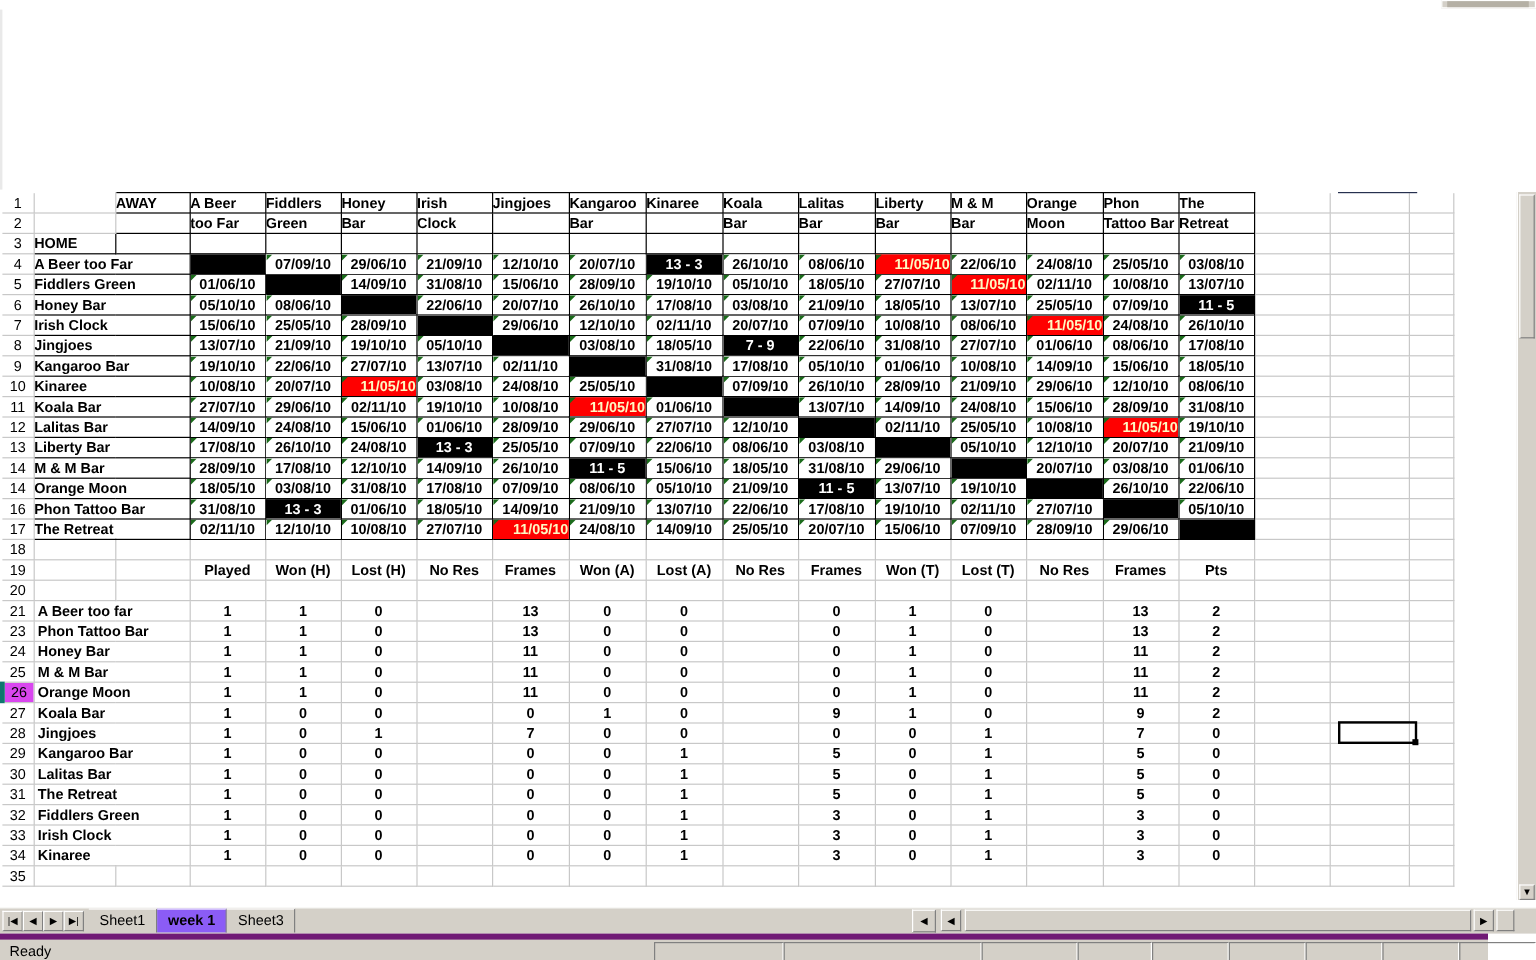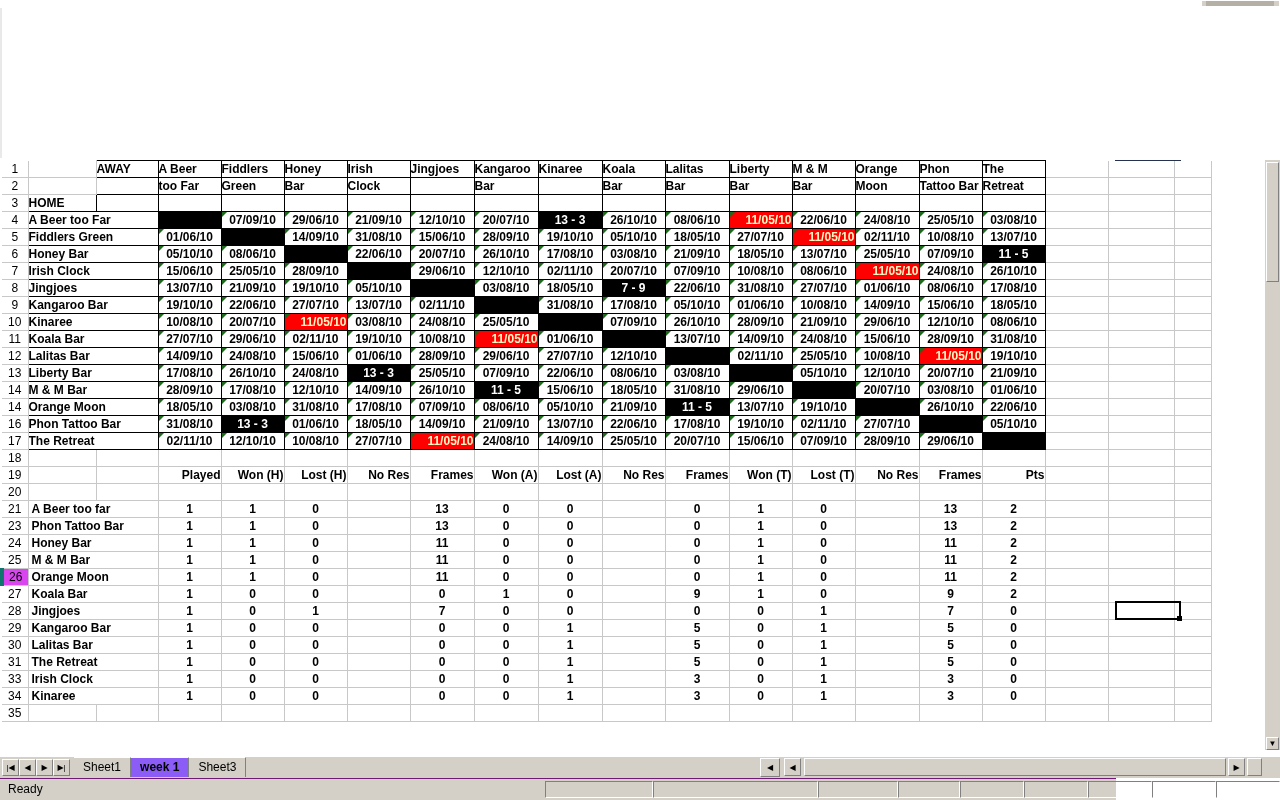--- a/index.html
+++ b/index.html
@@ -58,21 +58,21 @@
 
   .teamname{
     border:1px solid #000 !important;
     font-weight:bold;text-align:left;padding-left:3px;font-size:12px;
   }
   .boxlab{border:1px solid #000 !important;font-weight:bold;padding-left:3px;text-align:left;}
 
   
   .st{text-align:center;font-weight:bold;font-size:12px;}
   .st.name{text-align:left;padding-left:3px;}
-  .st.hdr{font-weight:bold;text-align:right;margin-left:20px;}
+  .st.hdr{font-weight:bold;text-align:center;margin-left:20px;}
   .blankrow td{background:#fff;}
 
   
   .selbox{position:absolute;left:1115px;top:601px;width:66px;height:19px;
     border:2px solid #000;box-sizing:border-box;background:transparent;}
   .selhandle{position:absolute;left:1177px;top:616px;width:5px;height:5px;background:#000;}
   
   .bluetop{position:absolute;left:1115px;top:160px;width:66px;height:0;border-top:1px solid #26304f;}
 
   
@@ -107,22 +107,22 @@
      border:1px solid #fff;border-right-color:#808080;border-bottom-color:#808080;box-sizing:border-box;
      display:flex;align-items:center;justify-content:center;font-size:8px;}
   .hs-thumb{position:absolute;left:20px;top:0;width:422px;height:18px;background:#d4d0c8;
      border:1px solid #fff;border-right-color:#808080;border-bottom-color:#808080;box-sizing:border-box;}
   .hs-right{position:absolute;right:17px;top:0;width:17px;height:18px;background:#d4d0c8;
      border:1px solid #fff;border-right-color:#808080;border-bottom-color:#808080;box-sizing:border-box;
      display:flex;align-items:center;justify-content:center;font-size:8px;}
   .hs-end{position:absolute;right:0;top:0;width:15px;height:18px;background:#d4d0c8;
      border:1px solid #fff;border-right-color:#808080;border-bottom-color:#808080;box-sizing:border-box;}
 
-  .statusbar{position:absolute;left:0;bottom:0;width:1116px;height:22px;background:#d4d0c8;
-     border-top:1px solid #701a75;box-sizing:border-box;font-size:12px;}
+  .statusbar{position:absolute;left:0;bottom:0;width:1240px;height:22px;background:#d4d0c8;
+     border-top:5px solid #701a75;box-sizing:border-box;font-size:12px;}
   .status-text{position:absolute;left:8px;top:3px;}
   .status-boxes{position:absolute;left:545px;top:2px;display:flex;}
   .sbox{height:17px;border-left:1px solid #808080;border-top:1px solid #808080;
      border-right:1px solid #fff;border-bottom:1px solid #fff;box-sizing:border-box;}
 </style>
 </head>
 <body>
 
 <div id="app">
 
@@ -781,20 +781,41 @@
             <td class="st"></td>
             <td class="st">0</td>
             <td class="st">0</td>
             <td class="st">1</td>
             <td class="st"></td>
             <td class="st">5</td>
             <td class="st">0</td>
             <td class="st">1</td>
             <td class="st"></td>
             <td class="st">5</td>
+            <td class="st">0</td>
+            <td></td>
+            <td></td>
+            <td></td>
+          </tr>
+          <tr>
+            <td class="rowhdr">32</td>
+            <td class="st name" colspan="2">Fiddlers Green</td>
+            <td class="st">1</td>
+            <td class="st">0</td>
+            <td class="st">0</td>
+            <td class="st"></td>
+            <td class="st">0</td>
+            <td class="st">0</td>
+            <td class="st">1</td>
+            <td class="st"></td>
+            <td class="st">3</td>
+            <td class="st">0</td>
+            <td class="st">1</td>
+            <td class="st"></td>
+            <td class="st">3</td>
             <td class="st">0</td>
             <td></td>
             <td></td>
             <td></td>
           </tr>
           <tr>
             <td class="rowhdr">33</td>
             <td class="st name" colspan="2">Irish Clock</td>
             <td class="st">1</td>
             <td class="st">0</td>

